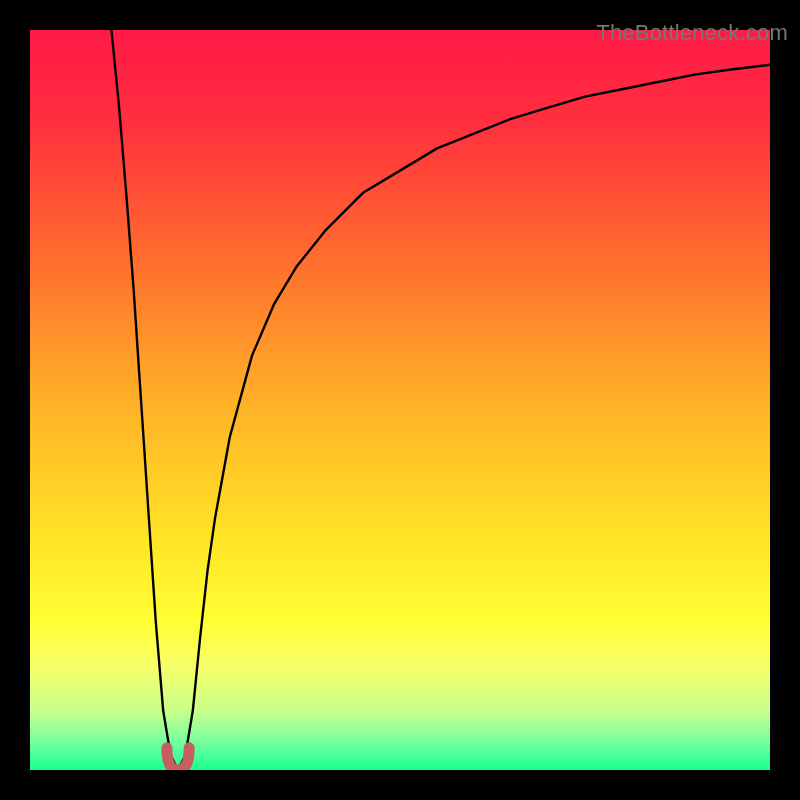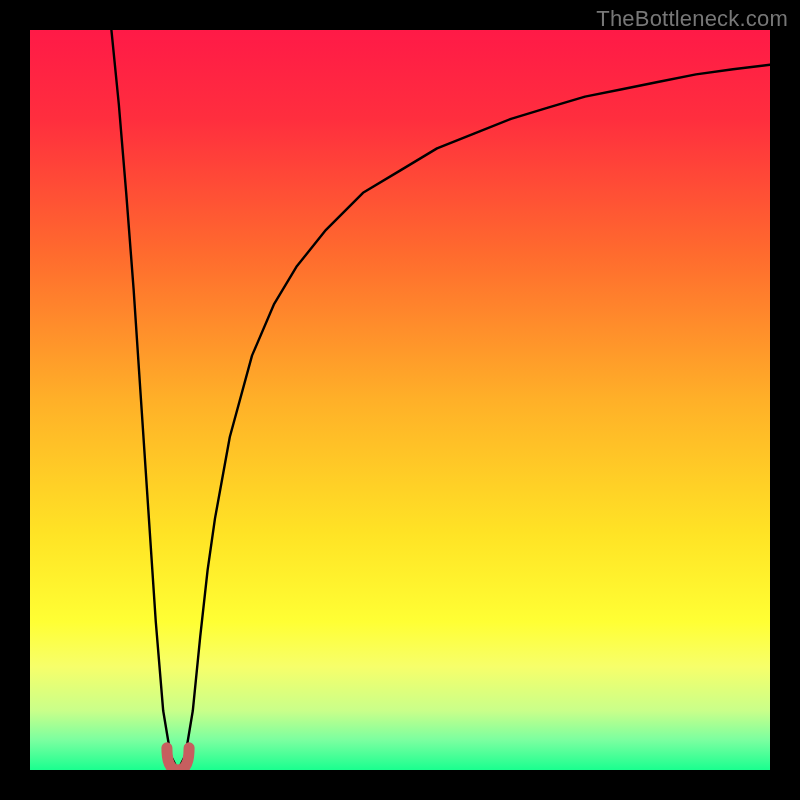--- a/index.html
+++ b/index.html
@@ -5,21 +5,21 @@
   * { margin: 0; padding: 0; box-sizing: border-box; }
   html, body { width: 800px; height: 800px; overflow: hidden; background: #000; }
   .frame {
     position: relative;
     width: 800px;
     height: 800px;
     background: #000;
   }
   .watermark {
     position: absolute;
-    top: 6px;
+    top: 20px;
     right: 12px;
     color: #777;
     font-family: Arial, Helvetica, sans-serif;
     font-size: 22px;
     font-weight: 400;
     letter-spacing: 0.2px;
     z-index: 5;
   }
   .plot {
     position: absolute;

